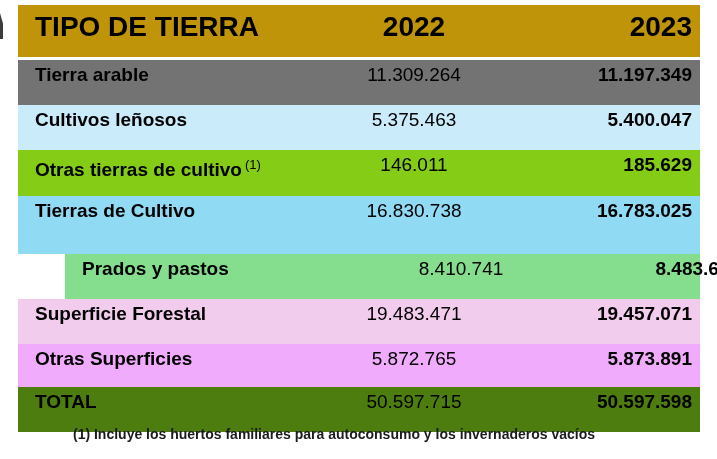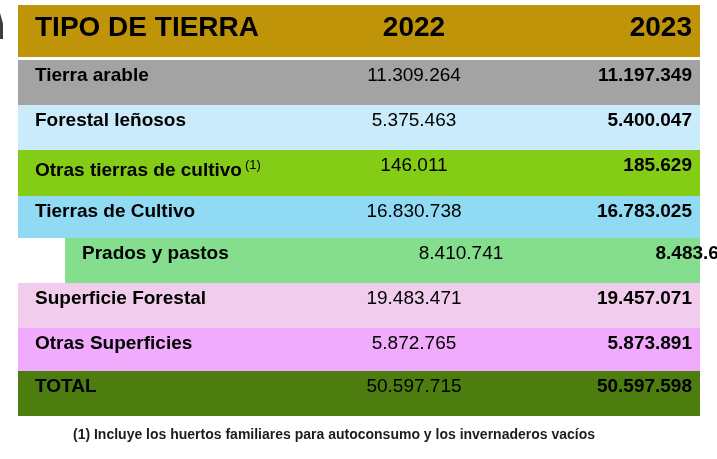--- a/index.html
+++ b/index.html
@@ -11,21 +11,21 @@
   .edge-mark{
     position:absolute;left:0;top:13px;width:3px;height:26px;background:#3c3c3c;
     clip-path:polygon(0 0,100% 40%,100% 100%,0 100%);
   }
   .tbl{position:absolute;left:18px;top:5px;width:682px;}
   .grid-row{display:grid;grid-template-columns:287px 218px 177px;box-sizing:border-box;}
   .hdr{height:52px;margin-bottom:3px;}
   .hdr .cell{padding-top:10px;font-weight:bold;font-size:28px;line-height:24px;}
   .row{height:45px;}
   .row.h46{height:46px;}
-  .row.h42{height:42px;}
+  .row.h42{height:58px;}
   .row.h43{height:43px;}
   .cell{font-size:19px;line-height:22px;padding-top:4px;box-sizing:border-box;white-space:nowrap;}
   .c-label{padding-left:17px;font-weight:bold;}
   .c-2022{text-align:center;font-weight:normal;}
   .c-2023{text-align:right;padding-right:8px;font-weight:bold;}
   sup.fn-sup{font-size:13px;font-weight:normal;margin-left:3px;}
   sup.fn-sup:empty{display:none;}
   .footnote{
     position:absolute;left:0;top:424px;width:668px;text-align:center;
     font-size:14px;line-height:20px;color:#1c1c1c;font-weight:bold;
@@ -37,28 +37,28 @@
 <div class="edge-mark"></div>
 
 <div class="tbl">
 
   <div class="grid-row hdr" style="background: rgb(192, 148, 8);">
     <div class="cell c-label">TIPO DE TIERRA</div>
     <div class="cell c-2022" style="font-weight:bold">2022</div>
     <div class="cell c-2023">2023</div>
   </div>
 
-  <div class="grid-row row" style="background: #a3a3a3;">
+  <div class="grid-row row" style="background: #737373;">
     <div class="cell c-label"><span>Tierra arable</span></div>
     <div class="cell c-2022">11.309.264</div>
     <div class="cell c-2023">11.197.349</div>
   </div>
 
   <div class="grid-row row" style="background: rgb(201, 235, 250);">
-    <div class="cell c-label"><span>Forestal leñosos</span></div>
+    <div class="cell c-label"><span>Cultivos leñosos</span></div>
     <div class="cell c-2022">5.375.463</div>
     <div class="cell c-2023">5.400.047</div>
   </div>
 
   <div class="grid-row row h46" style="background: #84cc16;">
     <div class="cell c-label"><span>Otras tierras de cultivo</span><sup class="fn-sup">(1)</sup></div>
     <div class="cell c-2022">146.011</div>
     <div class="cell c-2023">185.629</div>
   </div>
 

